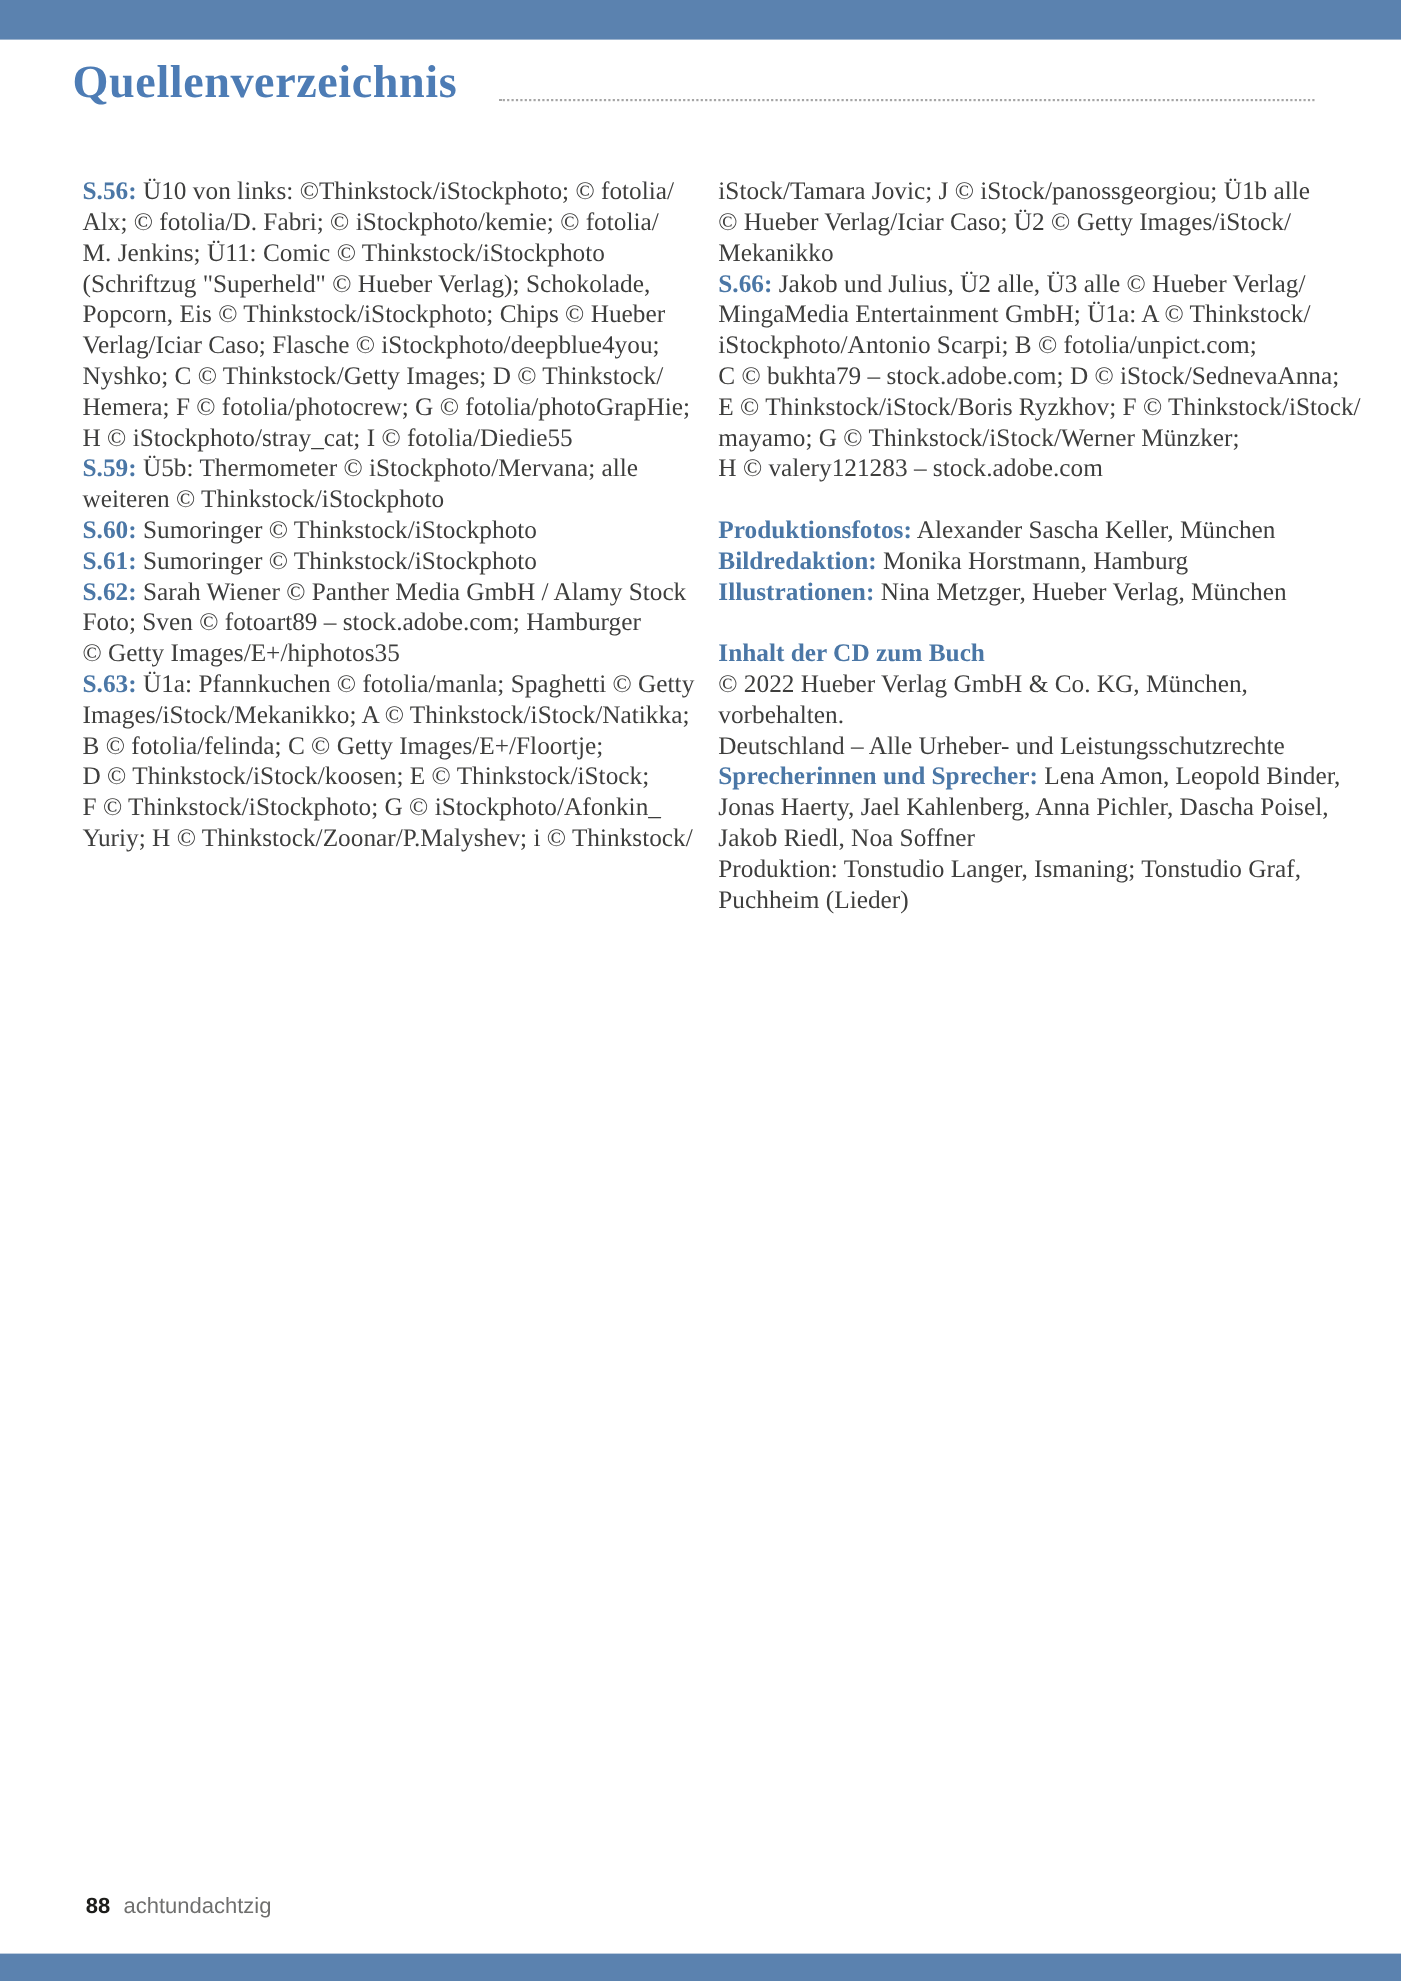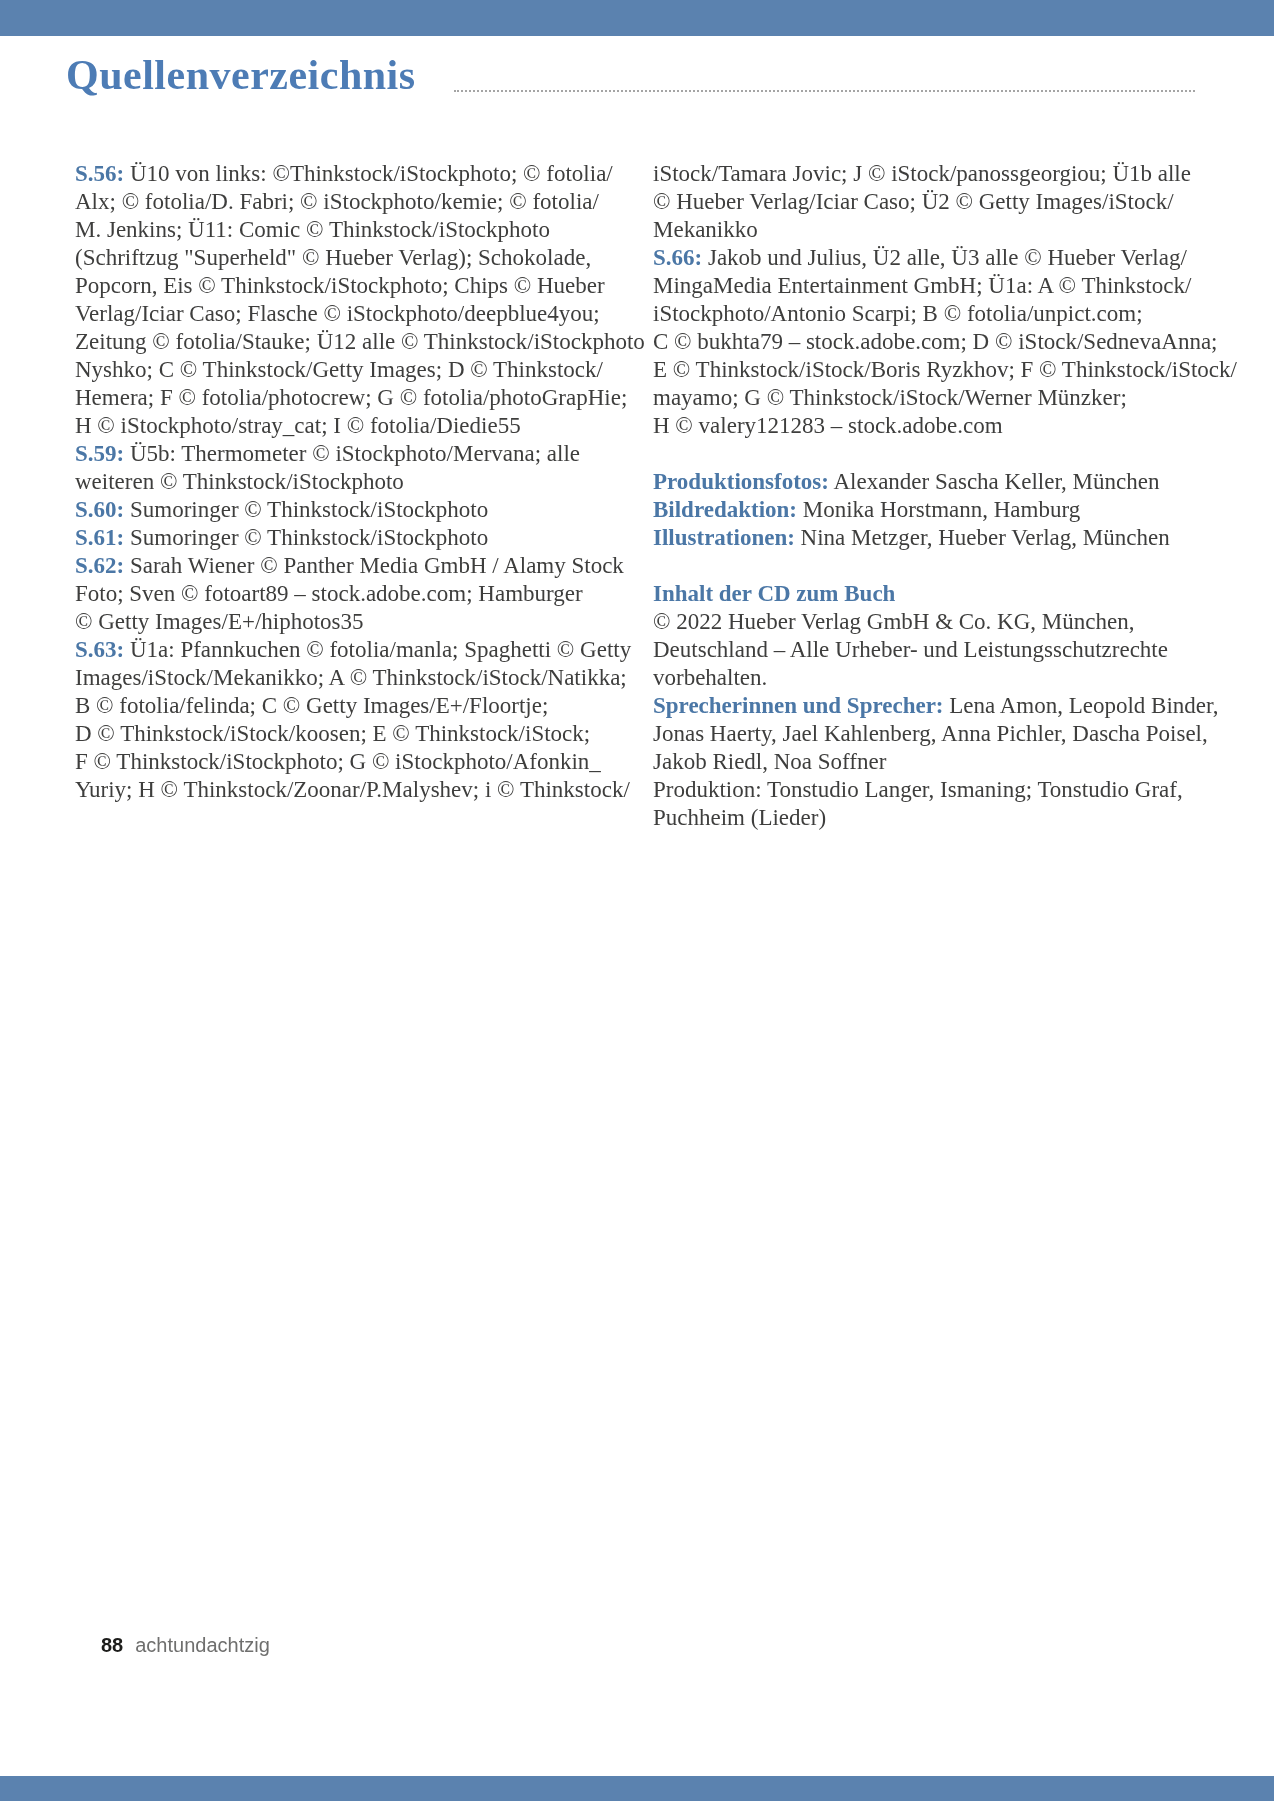--- a/index.html
+++ b/index.html
@@ -45,25 +45,24 @@
     display: flex;
     color: var(--body-text);
     font-size: 23px; line-height: 28px;
   }
   .col.left { flex: 0 0 578px; width: 578px; }
   .col.right { flex: 1 1 auto; }
   .block.gap { margin-top: 28px; }
   .line { white-space: nowrap; height: 28px; }
   .line .label { color: var(--label-blue); font-weight: 700; }
   .footer {
-    position: absolute; left: 78px; top: 1632px;
+    position: absolute; left: 78px; top: 1720px;
     font-family: "Liberation Sans", "DejaVu Sans", sans-serif;
     font-size: 20px; line-height: 26px;
     white-space: nowrap;
-    margin-left: 23px;
   }
   .footer .pnum { font-weight: 700; color: var(--footer-number); }
   .footer .pword { color: var(--footer-word); margin-left: 12px; }
   .bottom-bar {
     position: absolute; top: 1776px; left: 0; width: 1274px; height: 25px;
     background: var(--accent-blue-bar);
   }
 </style>
 </head>
 <body>
@@ -77,21 +76,20 @@
 
 <div class="columns">
   <div class="col left">
       <div class="block">
         <div class="line"><span class="label">S.56:</span><span> Ü10 von links: ©Thinkstock/iStockphoto; © fotolia/</span></div>
         <div class="line"><span>Alx; © fotolia/D. Fabri; © iStockphoto/kemie; © fotolia/</span></div>
         <div class="line"><span>M. Jenkins; Ü11: Comic © Thinkstock/iStockphoto</span></div>
         <div class="line"><span>(Schriftzug "Superheld" © Hueber Verlag); Schokolade,</span></div>
         <div class="line"><span>Popcorn, Eis © Thinkstock/iStockphoto; Chips © Hueber</span></div>
         <div class="line"><span>Verlag/Iciar Caso; Flasche © iStockphoto/deepblue4you;</span></div>
-        <div class="line"><span>Zeitung © fotolia/Stauke; Ü12 alle © Thinkstock/iStockphoto</span></div>
         <div class="line"><span>Nyshko; C © Thinkstock/Getty Images; D © Thinkstock/</span></div>
         <div class="line"><span>Hemera; F © fotolia/photocrew; G © fotolia/photoGrapHie;</span></div>
         <div class="line"><span>H © iStockphoto/stray_cat; I © fotolia/Diedie55</span></div>
         <div class="line"><span class="label">S.59:</span><span> Ü5b: Thermometer © iStockphoto/Mervana; alle</span></div>
         <div class="line"><span>weiteren © Thinkstock/iStockphoto</span></div>
         <div class="line"><span class="label">S.60:</span><span> Sumoringer © Thinkstock/iStockphoto</span></div>
         <div class="line"><span class="label">S.61:</span><span> Sumoringer © Thinkstock/iStockphoto</span></div>
         <div class="line"><span class="label">S.62:</span><span> Sarah Wiener © Panther Media GmbH / Alamy Stock</span></div>
         <div class="line"><span>Foto; Sven © fotoart89 – stock.adobe.com; Hamburger</span></div>
         <div class="line"><span>© Getty Images/E+/hiphotos35</span></div>
@@ -117,22 +115,22 @@
         <div class="line"><span>H © valery121283 – stock.adobe.com</span></div>
       </div>
       <div class="block gap">
         <div class="line"><span class="label">Produktionsfotos:</span><span> Alexander Sascha Keller, München</span></div>
         <div class="line"><span class="label">Bildredaktion:</span><span> Monika Horstmann, Hamburg</span></div>
         <div class="line"><span class="label">Illustrationen:</span><span> Nina Metzger, Hueber Verlag, München</span></div>
       </div>
       <div class="block gap">
         <div class="line"><span class="label">Inhalt der CD zum Buch</span></div>
         <div class="line"><span>© 2022 Hueber Verlag GmbH &amp; Co. KG, München,</span></div>
+        <div class="line"><span>vorbehalten.</span></div>
         <div class="line"><span>Deutschland – Alle Urheber- und Leistungsschutzrechte</span></div>
-        <div class="line"><span>vorbehalten.</span></div>
         <div class="line"><span class="label">Sprecherinnen und Sprecher:</span><span> Lena Amon, Leopold Binder,</span></div>
         <div class="line"><span>Jonas Haerty, Jael Kahlenberg, Anna Pichler, Dascha Poisel,</span></div>
         <div class="line"><span>Jakob Riedl, Noa Soffner</span></div>
         <div class="line"><span>Produktion: Tonstudio Langer, Ismaning; Tonstudio Graf,</span></div>
         <div class="line"><span>Puchheim (Lieder)</span></div>
       </div>
     </div>
 </div>
 
 <div class="footer">

